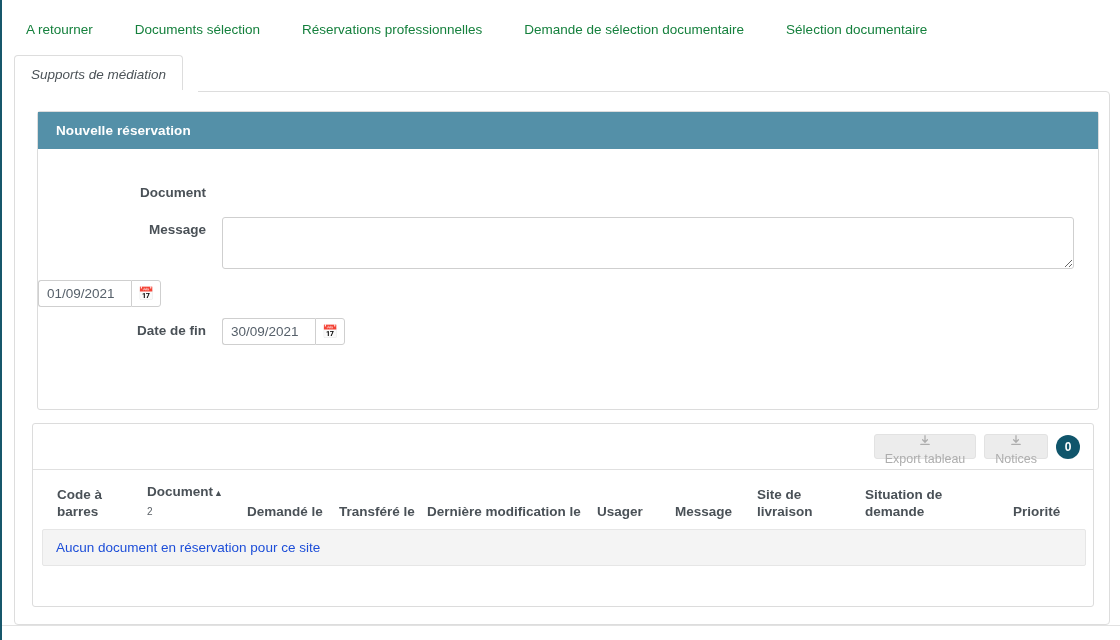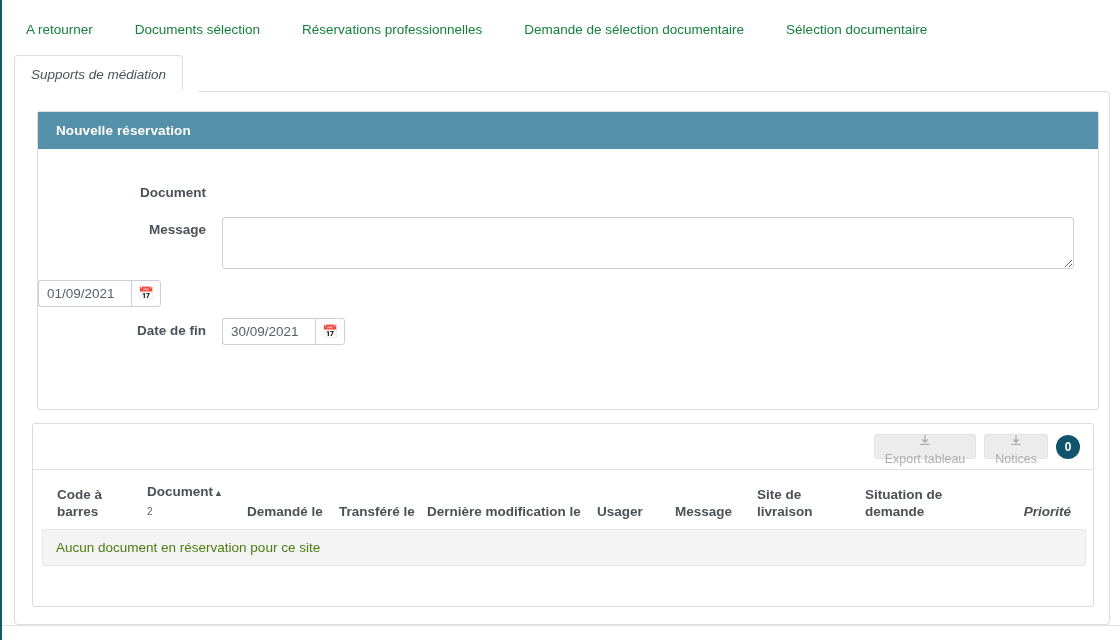--- a/index.html
+++ b/index.html
@@ -249,31 +249,31 @@
   .tbl th {
     vertical-align: bottom;
     text-align: left;
     font-weight: bold;
     color: #4a5157;
     padding: 13px 6px 9px 6px;
     line-height: 17px;
     cursor: pointer;
   }
   .tbl th.first { padding-left: 24px; }
-  .tbl th.rt { text-align: right; padding-right: 24px; font-style: italic; }
+  .tbl th.rt { text-align: left; padding-right: 24px; }
   .sort-caret { font-size: 9px; margin-left: 1px; color: #4a5157; }
   .sub-num { display:block; font-size: 10px; font-weight: normal; color:#5a6066; margin-top:1px; }
 
   .empty-row td { padding: 0 9px 12px 9px; }
   .empty-box {
     background: #f4f4f4;
     border: 1px solid #e6e6e6;
     border-radius: 2px;
     padding: 10px 13px;
-    color: #4d7c0f;
+    color: #1d4ed8;
     font-size: 13.5px;
   }
 
   
   .bottom-rule {
     position: absolute;
     left: 0; top: 625px;
     width: 1120px; height: 1px;
     background: #e2e2e2;
   }

